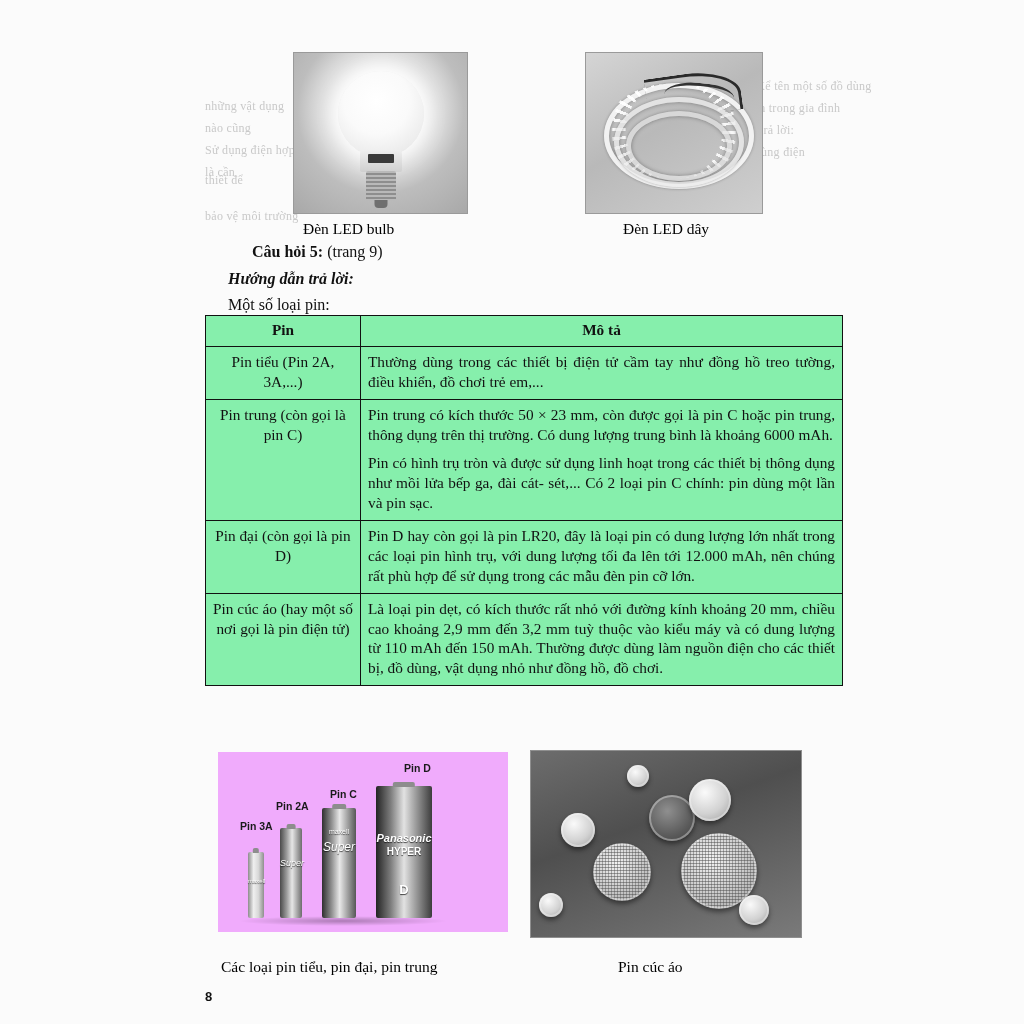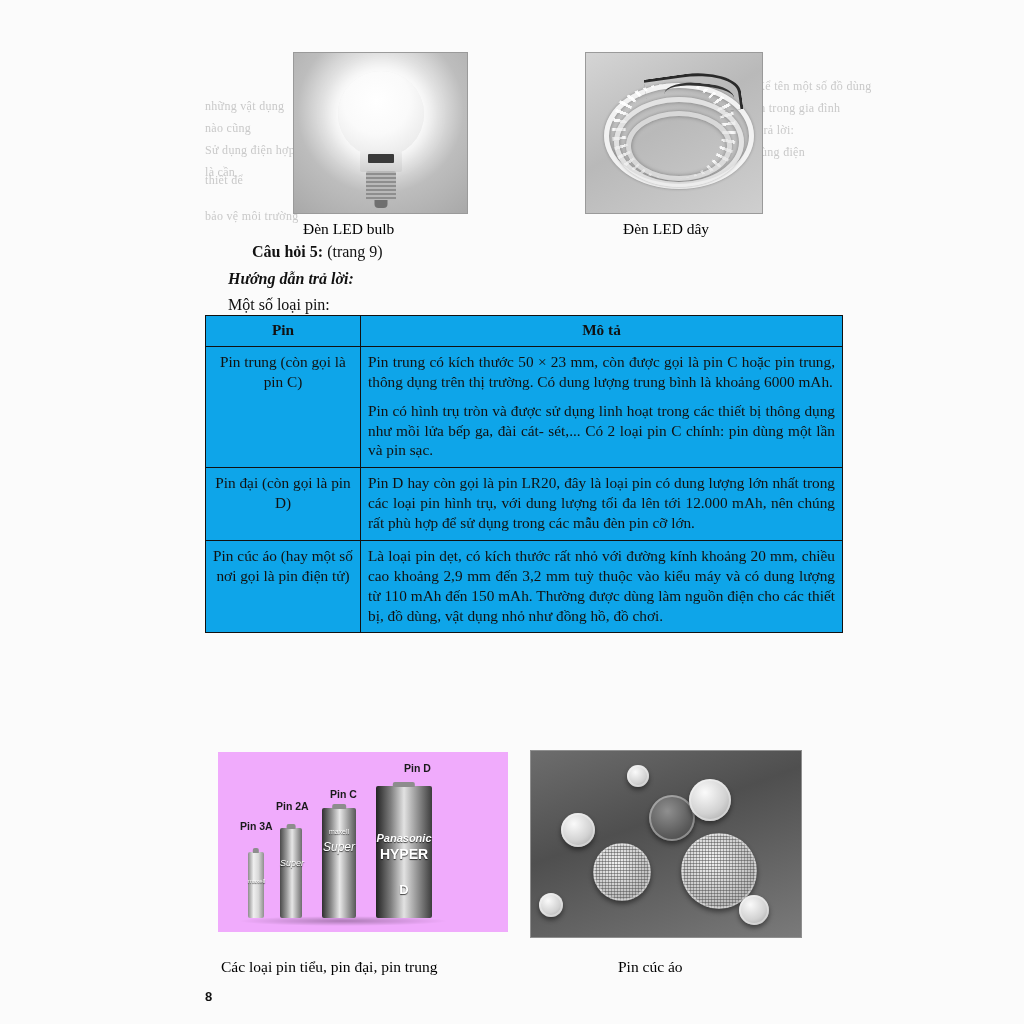--- a/index.html
+++ b/index.html
@@ -163,21 +163,21 @@
 
   
   table.pin-table {
     position: absolute;
     left: 205px;
     top: 315px;
     width: 638px;
     border-collapse: collapse;
     font-size: 15.3px;
     line-height: 1.3;
-    background: #0ea5e9;
+    background: #86efac;
   }
   table.pin-table th,
   table.pin-table td {
     border: 1px solid #111;
     vertical-align: top;
     padding: 5px 7px 7px 7px;
   }
   table.pin-table thead th {
     text-align: center;
     font-weight: bold;
@@ -328,20 +328,26 @@
   <div class="intro-line">Một số loại pin:</div>
 
   <table class="pin-table">
     <thead>
       <tr>
         <th class="col-name">Pin</th>
         <th>Mô tả</th>
       </tr>
     </thead>
     <tbody>
+      <tr>
+        <td class="col-name">Pin tiểu (Pin 2A, 3A,...)</td>
+        <td class="col-desc">
+          <p>Thường dùng trong các thiết bị điện tử cầm tay như đồng hồ treo tường, điều khiển, đồ chơi trẻ em,...</p>
+        </td>
+      </tr>
       <tr>
         <td class="col-name">Pin trung (còn gọi là pin C)</td>
         <td class="col-desc">
           <p>Pin trung có kích thước 50 × 23 mm, còn được gọi là pin C hoặc pin trung, thông dụng trên thị trường. Có dung lượng trung bình là khoảng 6000 mAh.</p>
           <p>Pin có hình trụ tròn và được sử dụng linh hoạt trong các thiết bị thông dụng như mồi lửa bếp ga, đài cát- sét,... Có 2 loại pin C chính: pin dùng một lần và pin sạc.</p>
         </td>
       </tr>
       <tr>
         <td class="col-name">Pin đại (còn gọi là pin D)</td>
         <td class="col-desc">
@@ -377,21 +383,21 @@
 
     <div class="bat bat-c">
       <div class="cap"></div>
       <div class="bat-text" style="top:20px; font-size:7px;">maxell</div>
       <div class="bat-text" style="top:32px; font-size:12px; font-style:italic;">Super</div>
     </div>
 
     <div class="bat bat-d">
       <div class="cap"></div>
       <div class="bat-text" style="top:46px; font-size:11px; font-weight:bold;font-style:italic;">Panasonic</div>
-      <div class="bat-text" style="top:60px; font-size:14px; font-weight:bold;">HYPER</div>
+      <div class="bat-text" style="top:60px; font-size:10px; font-weight:bold;">HYPER</div>
       <div class="bat-text" style="top:96px; font-size:13px; font-weight:bold;">D</div>
     </div>
   </div>
 
   <div class="photo-coins">
     <div class="coin mesh" style="left:150px; top:82px; width:76px; height:76px;"></div>
     <div class="coin mesh" style="left:62px;  top:92px; width:58px; height:58px;"></div>
     <div class="coin dark" style="left:118px; top:44px; width:46px; height:46px;"></div>
     <div class="coin" style="left:158px; top:28px; width:42px; height:42px;"></div>
     <div class="coin" style="left:30px;  top:62px; width:34px; height:34px;"></div>

